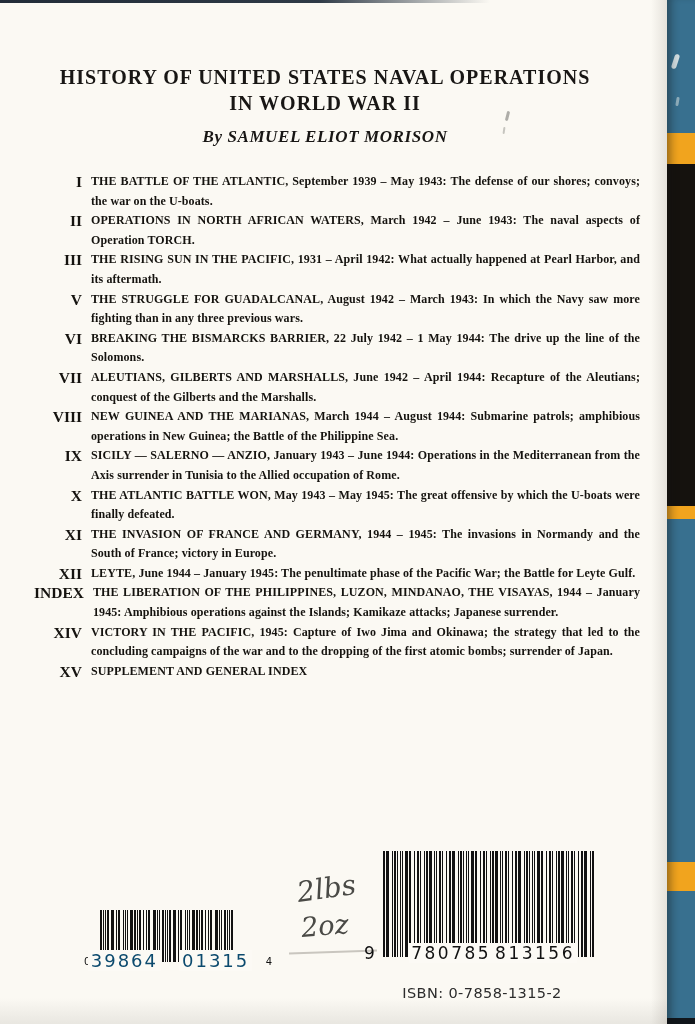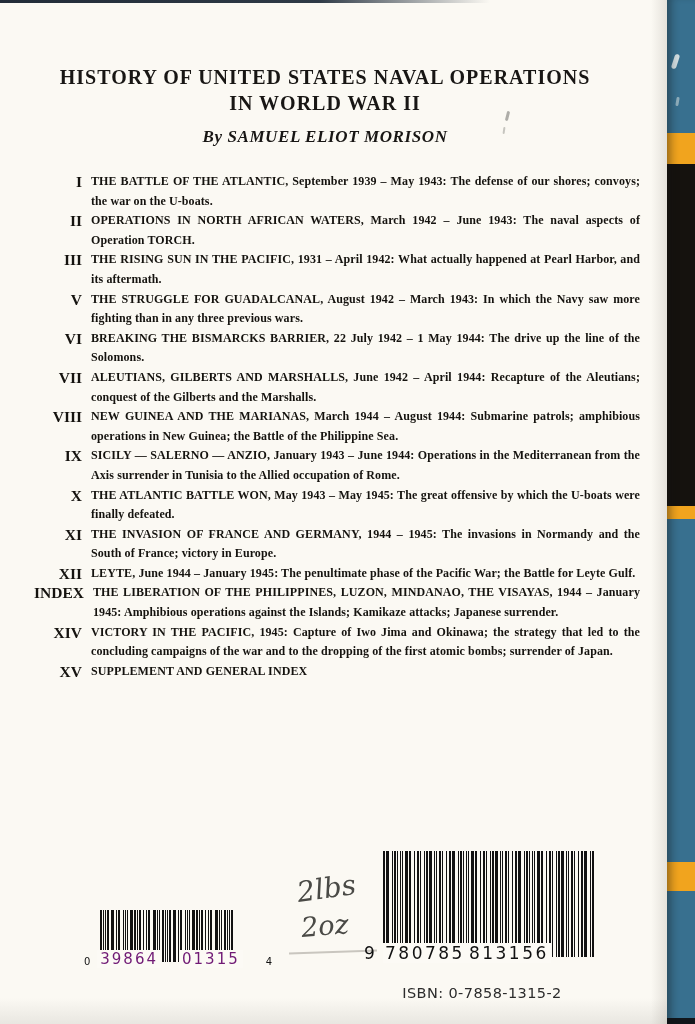--- a/index.html
+++ b/index.html
@@ -35,30 +35,30 @@
   .hand-line{position:absolute;left:289px;top:951px;width:88px;height:2px;background:#c9c6bf;
              transform:rotate(-2deg);}
 
   
   .bar{background:#121212;height:100%;flex:none;}
   .upc{position:absolute;left:84px;top:906px;width:196px;height:72px;}
   .upc-bars{position:absolute;left:16px;top:4px;width:140px;height:52px;display:flex;overflow:hidden;}
   .upc-digits{position:absolute;left:16px;top:44px;width:140px;display:flex;
               justify-content:center;gap:18px;}
   .upc-digits span{background:#fcfaf5;padding:0 3px;font-family:"DejaVu Sans",sans-serif;
-                   font-size:15px;letter-spacing:2px;color:#701a75;}
+                   font-size:18px;letter-spacing:2px;color:#0c4a6e;}
   .upc-dleft{position:absolute;left:0;top:50px;font-family:"DejaVu Sans",sans-serif;
              font-size:10px;color:#111;}
   .upc-dright{position:absolute;right:8px;top:50px;font-family:"DejaVu Sans",sans-serif;
               font-size:10px;color:#111;}
 
   .ean{position:absolute;left:368px;top:851px;width:228px;height:128px;}
   .ean-bars{position:absolute;left:15px;top:0;width:211px;height:106px;display:flex;overflow:hidden;}
-  .ean-digits{position:absolute;left:15px;top:92px;width:179px;display:flex;
-              justify-content:flex-start;}
+  .ean-digits{position:absolute;left:15px;top:92px;width:194px;display:flex;
+              justify-content:flex-end;}
   .ean-digits span{background:#fcfaf5;padding:0 2px;font-family:"DejaVu Sans",sans-serif;
                    font-size:17px;letter-spacing:2.5px;color:#111;}
   .ean-dleft{position:absolute;left:-4px;top:92px;font-family:"DejaVu Sans",sans-serif;
              font-size:17px;color:#111;}
 
   .isbn{position:absolute;left:368px;top:985px;width:228px;text-align:center;
         font-family:"DejaVu Sans",sans-serif;font-size:14.5px;letter-spacing:.4px;color:#2c2c2c;}
 
   
   .page-edge-shadow{position:absolute;top:0;right:28px;width:16px;height:100%;

